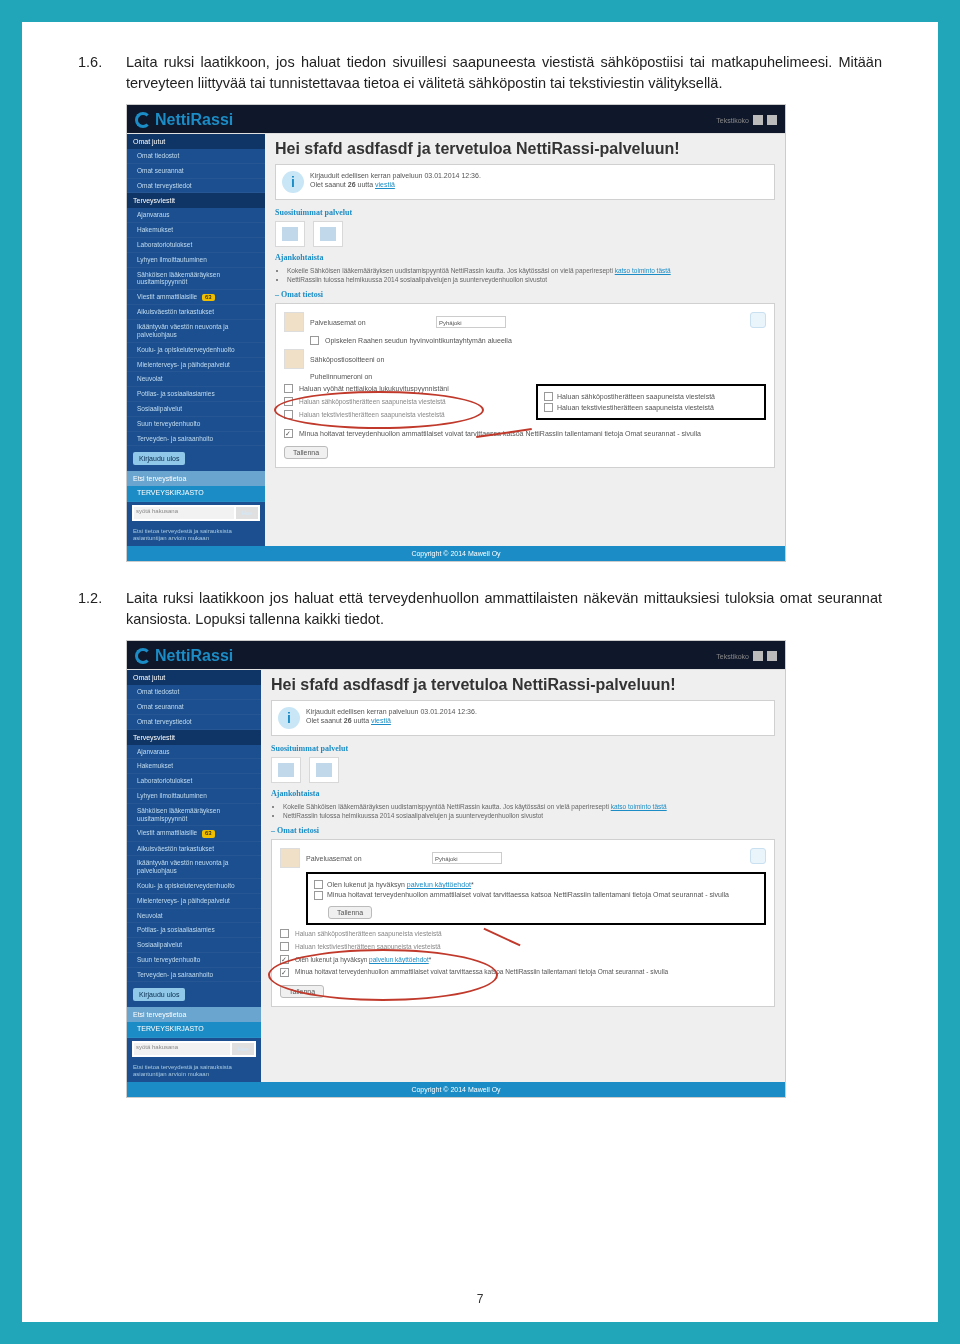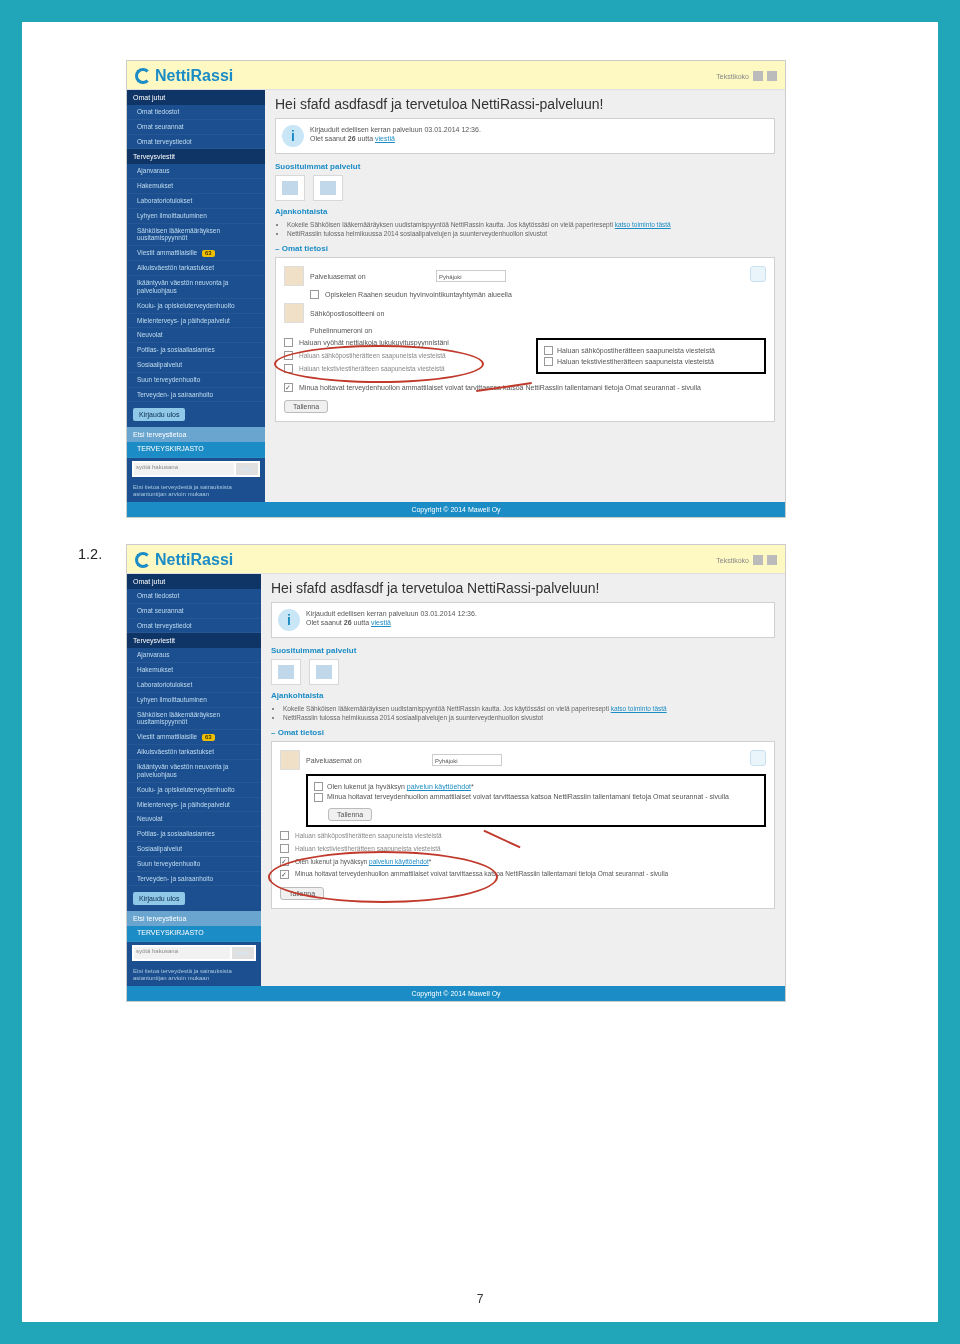--- a/index.html
+++ b/index.html
@@ -30,21 +30,21 @@
   .screenshot {
     margin: 8px 0 26px 48px;
     width: 660px;
     border: 1px solid #ccc;
     background: #f8f8f8;
     font-size: 7px;
     color: #5a5a5a;
     position: relative;
   }
   .ss-header {
-    background: #fef9c3;
+    background: #0f172a;
     padding: 6px 8px 4px 8px;
     display: flex;
     justify-content: space-between;
     align-items: center;
     border-bottom: 1px solid #e0e0e0;
   }
   .logo {
     font-size: 16px;
     font-weight: bold;
     color: #1b8cc5;
@@ -89,29 +89,29 @@
   .sidebar .terv-row .ti { flex:1; background:#f2f2f2; height:12px; font-size:6px; padding:1px 2px; color:#888;}
   .sidebar .terv-row .tb { width:22px; background:#e0e0e0; height:12px; font-size:6px; text-align:center; line-height:12px;}
   .sidebar .sb-foot { padding:4px 6px; font-size:6px; color:#a8c8e0; line-height:1.2;}
 
   .main {
     flex: 1;
     background: #efefef;
     padding: 6px 10px 10px 10px;
     position: relative;
   }
-  .main h1 { font-size: 14px; color: #333; margin-bottom: 6px; font-weight:normal;}
+  .main h1 { font-size: 16px; color: #333; margin-bottom: 6px; font-weight:bold;}
   .info-box {
     background:#fff; border:1px solid #d0d0d0; padding:6px; display:flex; gap:6px; align-items:flex-start; margin-bottom:8px;
   }
   .info-box .i-icon {
     width:22px; height:22px; border-radius:50%; background:#c9e6f6; color:#1b8cc5; font-size:14px; font-weight:bold; text-align:center; line-height:22px;
   }
   .info-box .i-txt { font-size:7px; color:#555; line-height:1.3;}
-  .sec-title { font-size:8px; color:#1b8cc5; font-weight:bold; margin:4px 0 4px 0;}
+  .sec-title { font-size:8px; color:#1b8cc5; font-weight:bold; margin:4px 0 4px 0;font-family:Liberation Serif, serif;}
   .icon-row { display:flex; gap:8px; margin-bottom:6px;}
   .icon-row .ib { width:30px; height:26px; background:#fff; border:1px solid #d8d8d8; display:flex; align-items:center; justify-content:center;}
   .icon-row .ib .g { width:16px; height:14px; background:#c0d8ea;}
   .ul-list { font-size:6.5px; color:#666; line-height:1.4; padding-left:8px;}
   .ul-list li { list-style: disc; margin-left:4px;}
   .form-area {
     background:#fff; border:1px solid #d0d0d0; padding:8px; position:relative; margin-top:4px;
   }
   .form-row { display:flex; align-items:center; gap:6px; margin-bottom:4px; font-size:7px; color:#555;}
   .form-row .av { width:20px; height:20px; border:1px solid #ddd; background:#f0e0c8;}
@@ -139,20 +139,24 @@
   .page-num {
     position:absolute; bottom:16px; left:0; right:0; text-align:center; font-size:12px; color:#333;
   }
   a.lnk { color:#1b8cc5; text-decoration:underline;}
 </style>
 </head>
 <body>
 
 <div class="content-wrap">
 
+<p class="para">
+  <span class="num">1.6.</span>
+  <span>Laita ruksi laatikkoon, jos haluat tiedon sivuillesi saapuneesta viestistä sähköpostiisi tai matkapuhelimeesi. Mitään terveyteen liittyvää tai tunnistettavaa tietoa ei välitetä sähköpostin tai tekstiviestin välityksellä.</span>
+</p>
 
 <div class="screenshot">
   <div class="ss-header">
     <div class="logo">
       <span class="swirl"></span>
       <span>NettiRassi</span>
     </div>
     <div class="right">
       <span>Tekstikoko</span>
       <span class="sq"></span>
@@ -276,20 +280,21 @@
         <span class="tallenna-btn">Tallenna</span>
       </div>
     </div>
   </div>
   <div class="ss-footer">Copyright © 2014 Mawell Oy</div>
 </div>
 
 
 <p class="para">
   <span class="num">1.2.</span>
+  <span>Laita ruksi laatikkoon jos haluat että terveydenhuollon ammattilaisten näkevän mittauksiesi tuloksia omat seurannat kansiosta. Lopuksi tallenna kaikki tiedot.</span>
 </p>
 
 <div class="screenshot">
   <div class="ss-header">
     <div class="logo">
       <span class="swirl"></span>
       <span>NettiRassi</span>
     </div>
     <div class="right">
       <span>Tekstikoko</span>

